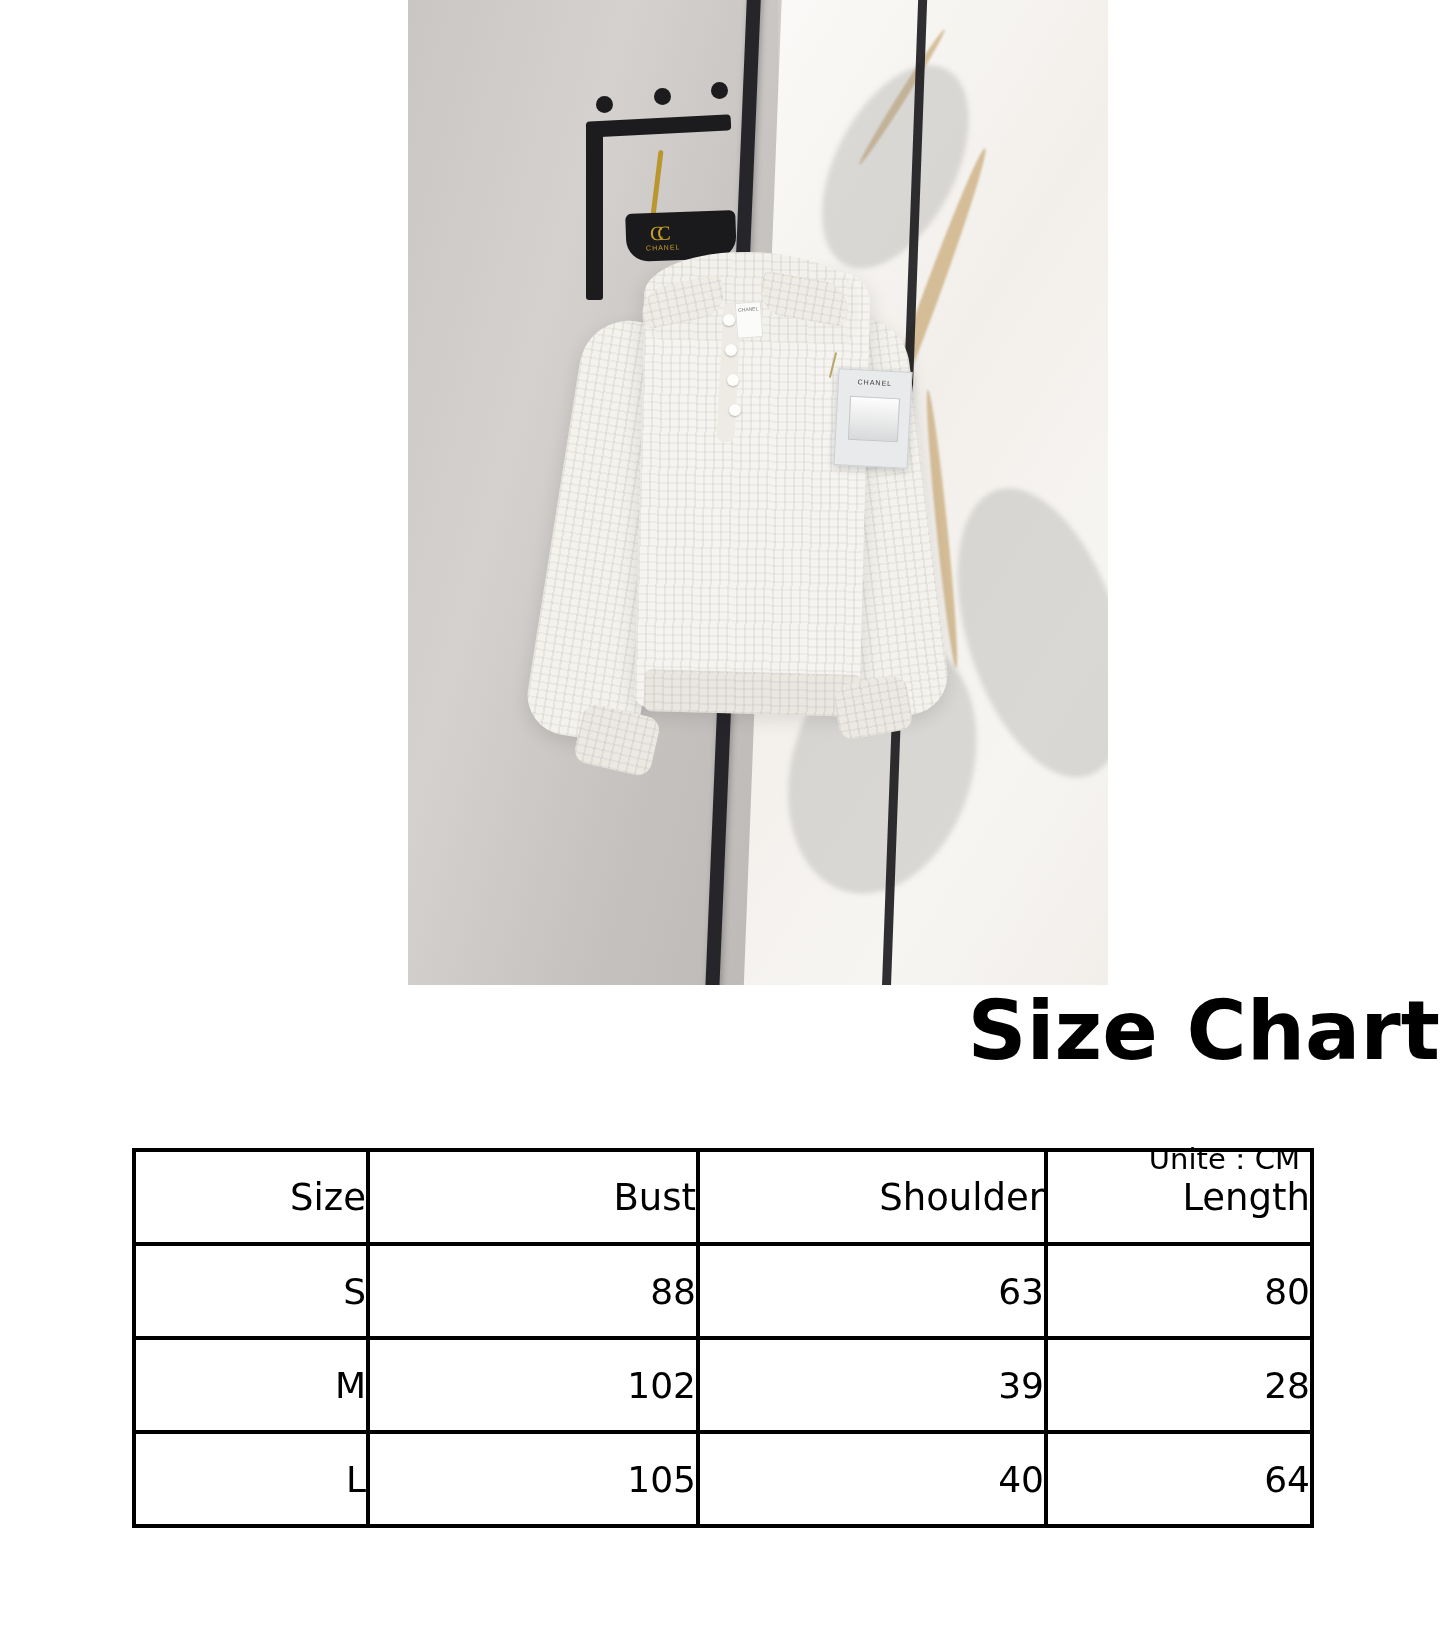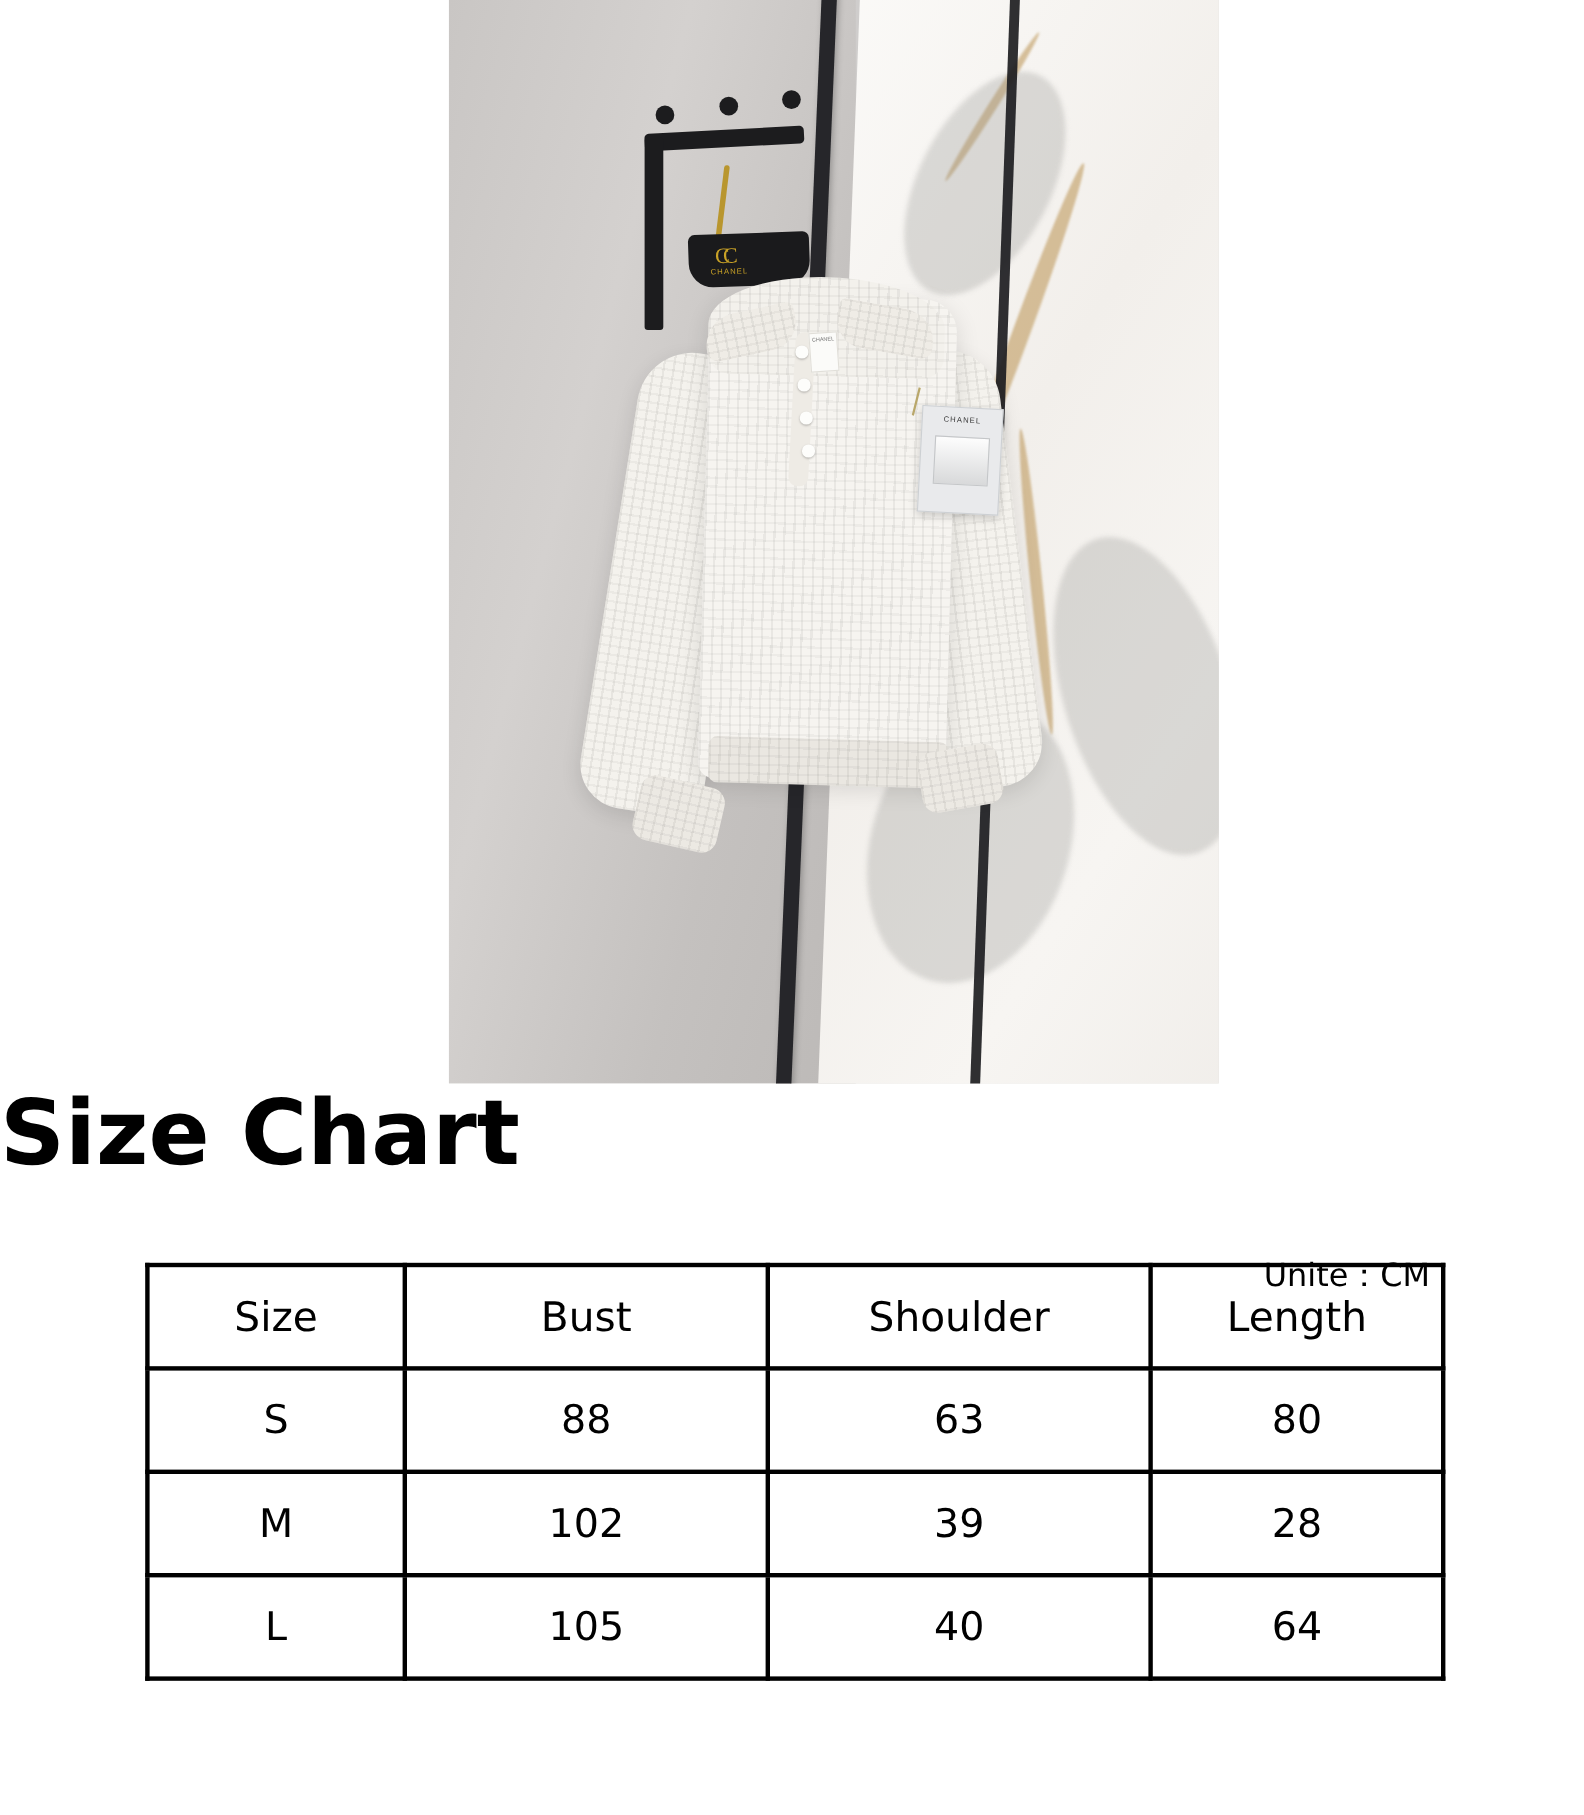--- a/index.html
+++ b/index.html
@@ -281,21 +281,21 @@
     text-align: center;
     padding-top: 3px;
     box-sizing: border-box;
   }
 
   
   .title {
     position: absolute;
     left: 0; right: 0;
     top: 990px;
-    text-align: left;
+    text-align: right;
     font-size: 82px;
     font-weight: 700;
     color: #000;
     letter-spacing: 0px;
     line-height: 1;
     font-family: "DejaVu Sans", sans-serif;
   }
 
   .unit {
     position: absolute;
@@ -311,21 +311,21 @@
   table.size-table {
     position: absolute;
     left: 132px;
     top: 1148px;
     width: 1178px;
     border-collapse: collapse;
     table-layout: fixed;
   }
   table.size-table td, table.size-table th {
     border: 4px solid #000;
-    text-align: center;
+    text-align: right;
     font-weight: 400;
     font-size: 36px;
     height: 90px;
     color: #000;
     font-family: "DejaVu Sans", sans-serif;
     padding: 0;
   }
   table.size-table thead th {
     font-size: 37px;
   }

